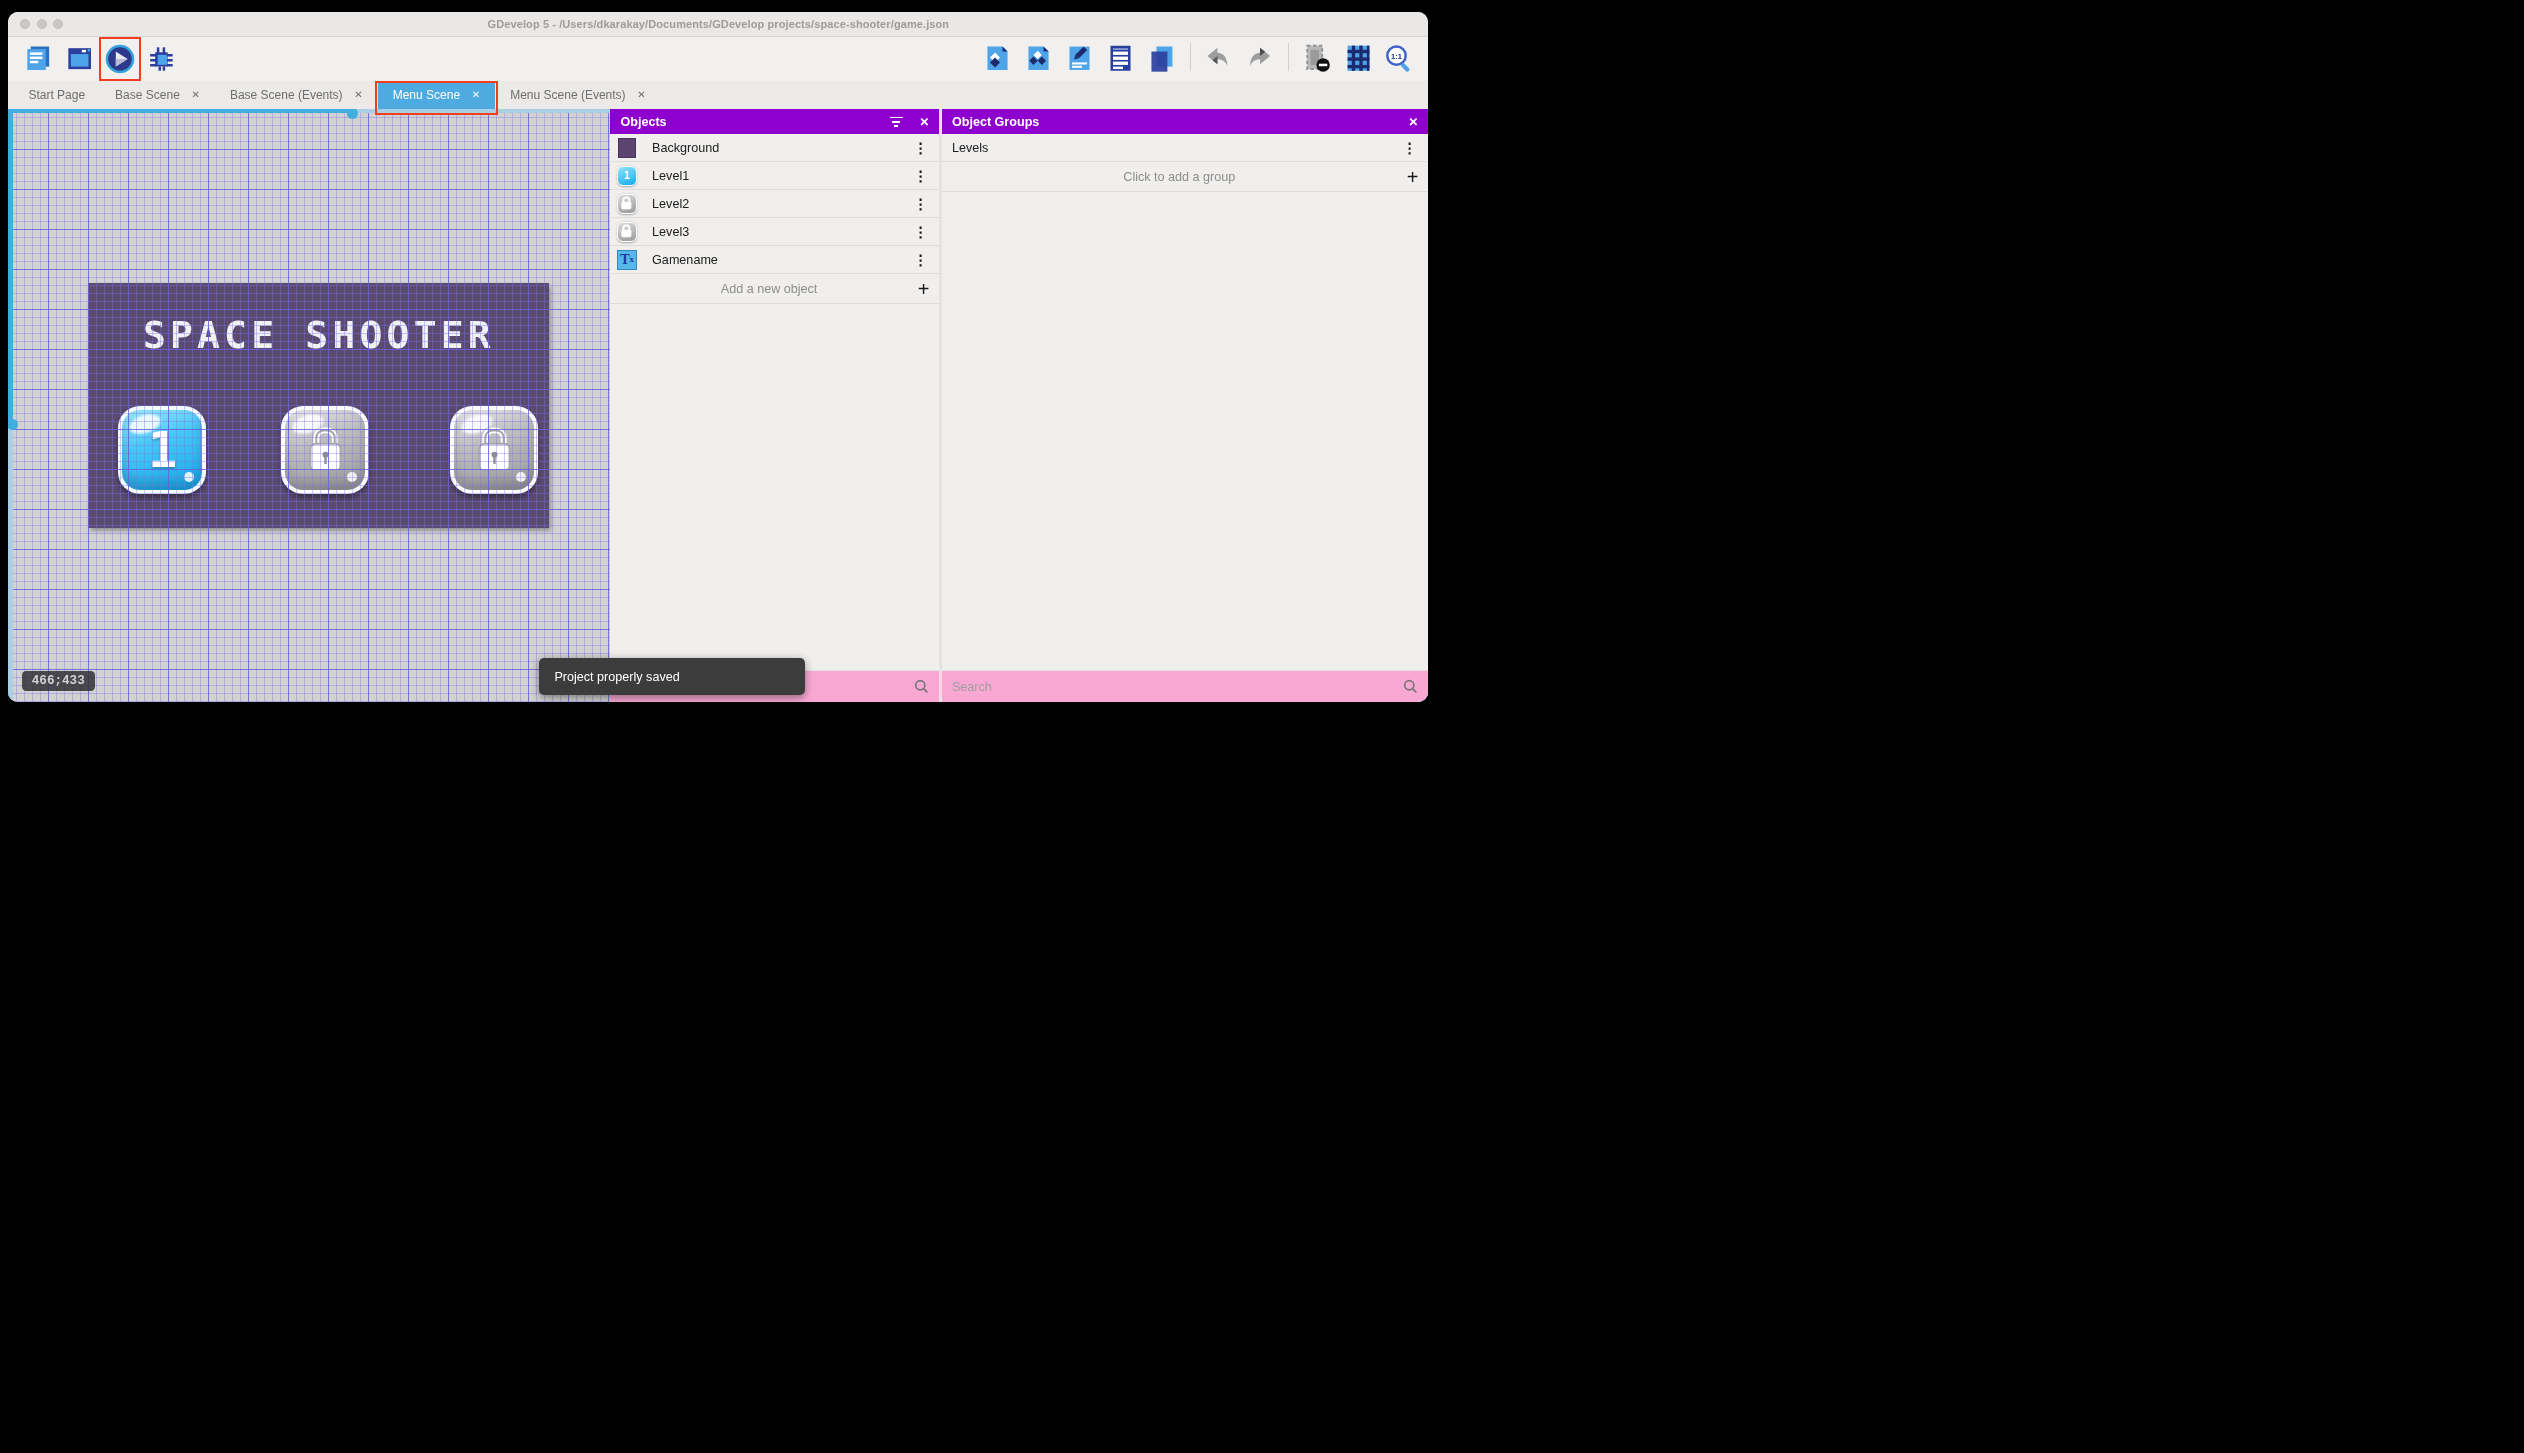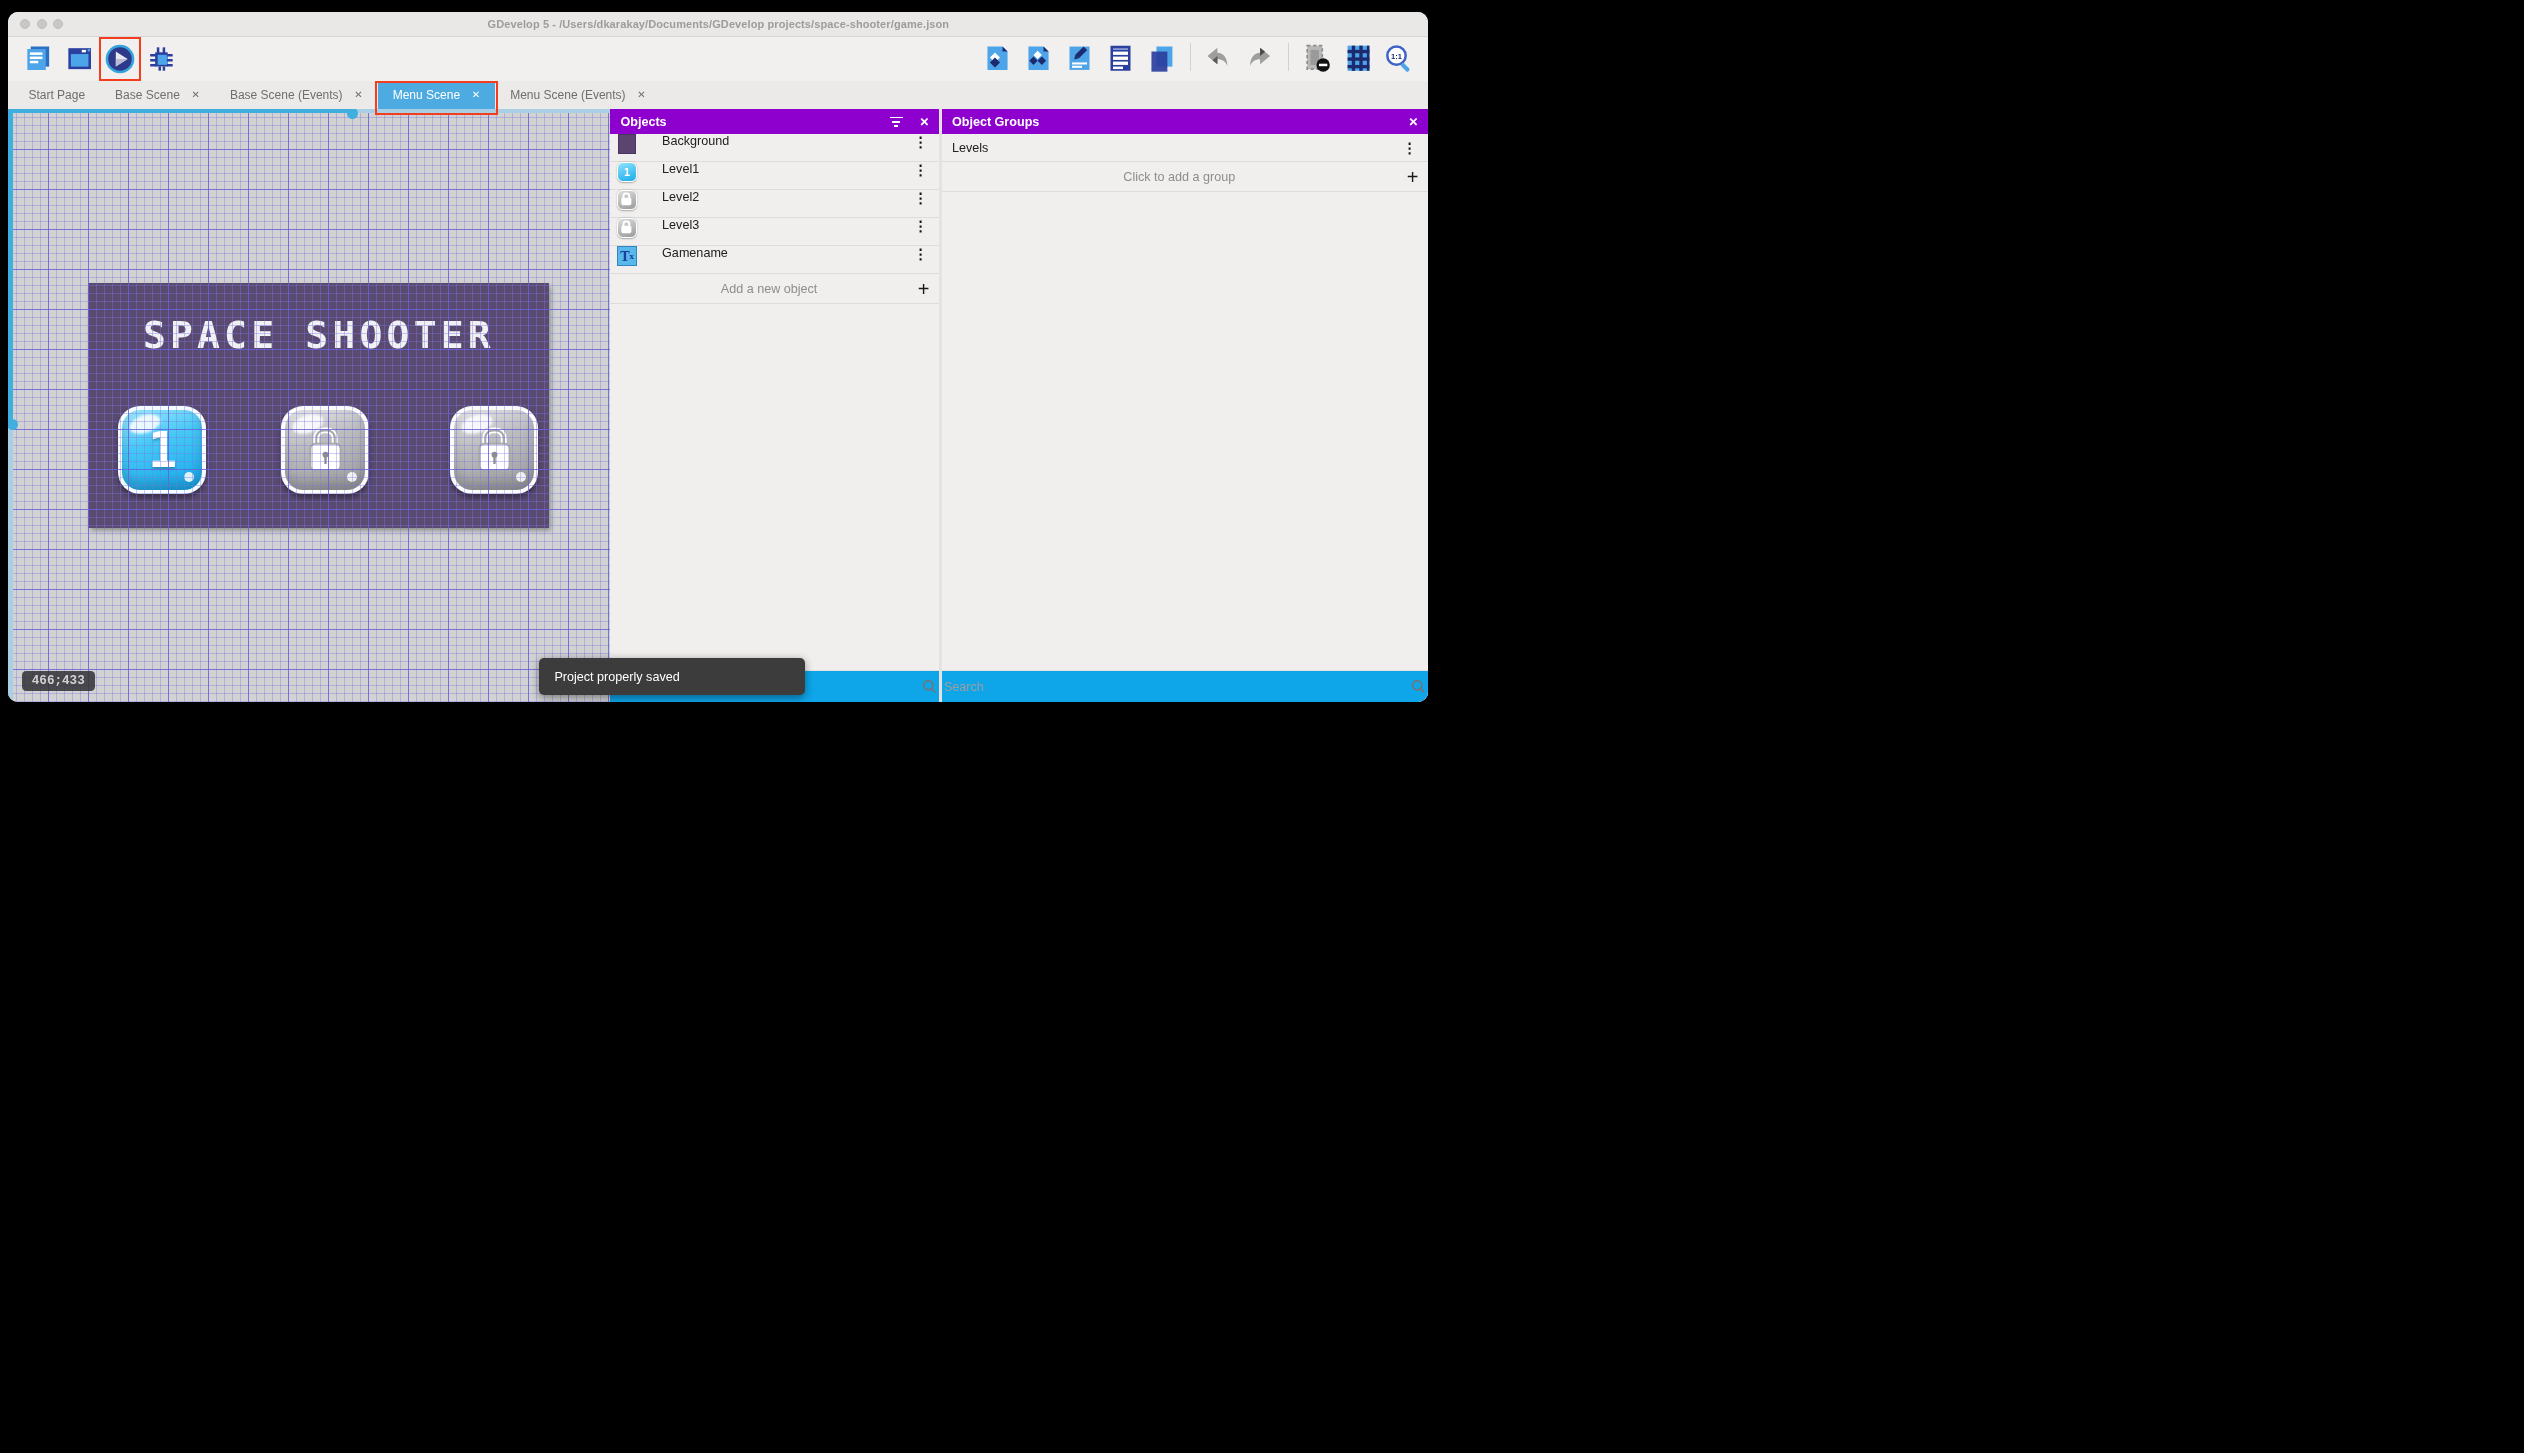--- a/index.html
+++ b/index.html
@@ -84,32 +84,32 @@
   .panel.groups { flex:1; }
   .panel-header { height:25px; background:#8e00ce; color:#fff; display:flex; align-items:center; padding:0 10px; }
   .panel-title { font-size:12.6px; font-weight:bold; flex:1; }
   .ph-icons { display:flex; align-items:center; gap:16.7px; }
   .filter-icon { display:flex; flex-direction:column; gap:2.5px; align-items:center; width:13.4px; }
   .filter-icon i { display:block; height:1.7px; background:#fff; }
   .filter-icon i:nth-child(1){ width:12.6px; } .filter-icon i:nth-child(2){ width:8.4px; } .filter-icon i:nth-child(3){ width:4.2px; }
   .ph-close { color:#fff; font-size:11.7px; font-weight:bold; cursor:pointer; }
 
   .panel-list { flex:1; overflow:hidden; }
-  .obj-row { height:28px; display:flex; gap:25px; padding:0 8.4px 0 6.7px; border-bottom:0.8px solid #dddcda; }
+  .obj-row { height:28px; display:flex; align-items:center; gap:15px; padding:0 8.4px 0 6.7px; border-bottom:0.8px solid #dddcda; }
   .obj-thumb { width:20px; height:20px; flex:none; display:flex; align-items:center; justify-content:center; }
   .obj-label { flex:1; font-size:12.6px; color:#212121; }
   .kebab { font-size:14.2px; color:#141414; font-weight:bold; padding:0 3.3px; cursor:pointer; }
   .add-row { height:30px; display:flex; align-items:center; padding:0 10px; border-bottom:0.8px solid #dddcda; }
   .add-label { flex:1; text-align:center; font-size:12.6px; color:#8d8d8d; }
   .plus { font-size:20px; color:#1a1a1a; font-weight:normal; line-height:1; cursor:pointer; }
 
   .group-row { height:28px; display:flex; align-items:center; padding:0 8.4px 0 10px; border-bottom:0.8px solid #dddcda; }
   .group-label { flex:1; font-size:12.6px; color:#212121; }
 
-  .search-row { height:32px; background:#0ea5e9; border-top:0.8px solid #e2e1df; display:flex; align-items:center; padding:0 2px; gap:6.7px; }
+  .search-row { height:32px; background:#f9a8d4; border-top:0.8px solid #e2e1df; display:flex; align-items:center; padding:0 10px; gap:6.7px; }
   .search-input { flex:1; border:none; outline:none; font-size:12.6px; color:#333; font-family:"Liberation Sans",sans-serif; background:transparent; }
   .search-input::placeholder { color:#9e9e9e; }
 
   
   .thumb-bg { width:18.4px; height:20px; background:#5c4470; border:0.8px solid #4a3560; }
   .thumb-btn { width:20px; height:20px; border-radius:5.9px; position:relative; border:1.7px solid #fff; box-shadow:0 0.8px 1.7px rgba(0,0,0,.3); }
   .thumb-btn.blue { background:linear-gradient(160deg,#8fe2fb,#18aceb); }
   .thumb-btn.grey { background:linear-gradient(160deg,#dcdcdc,#9b9b9b); }
   .thumb-digit { position:absolute; inset:0; display:flex; align-items:center; justify-content:center;
                  color:#fff; font-size:11px; font-weight:bold; font-family:"DejaVu Sans Mono",monospace; }

